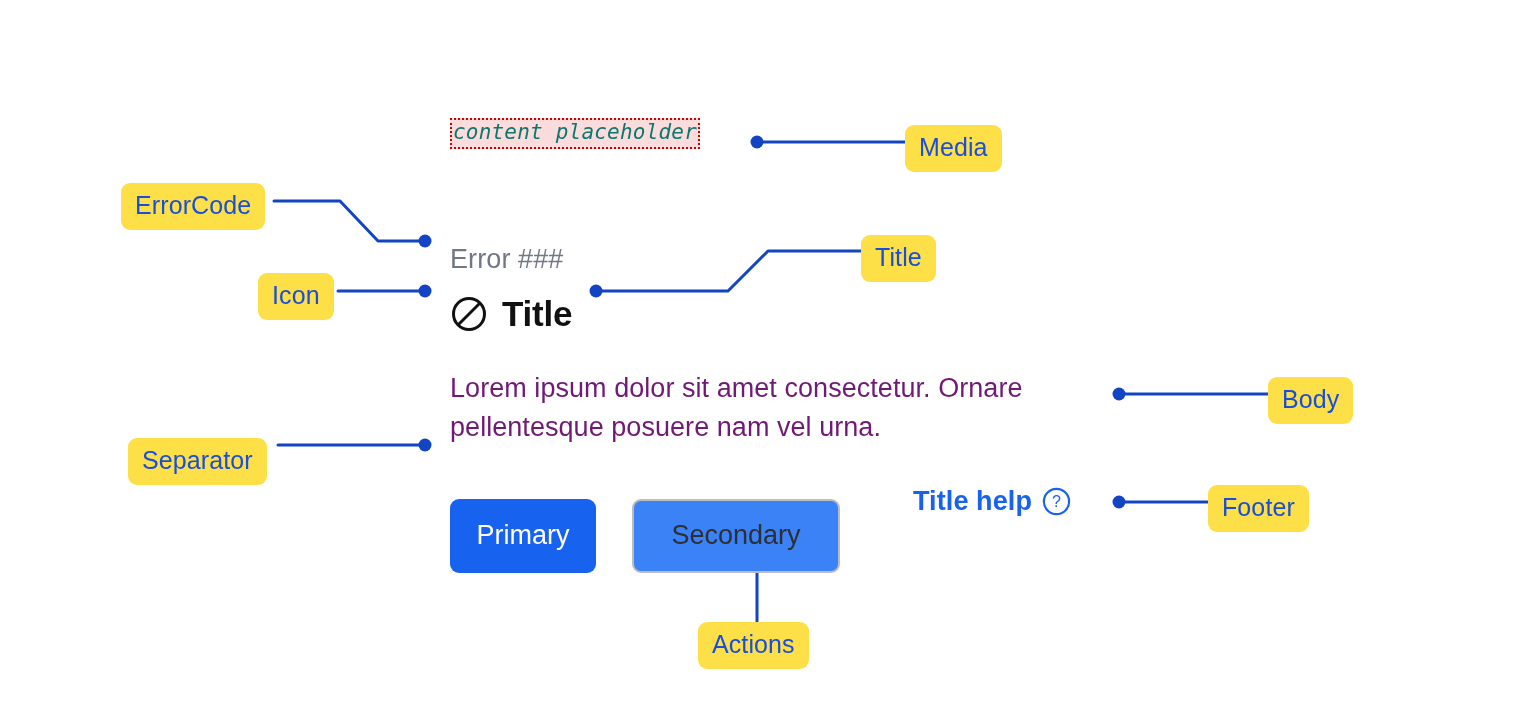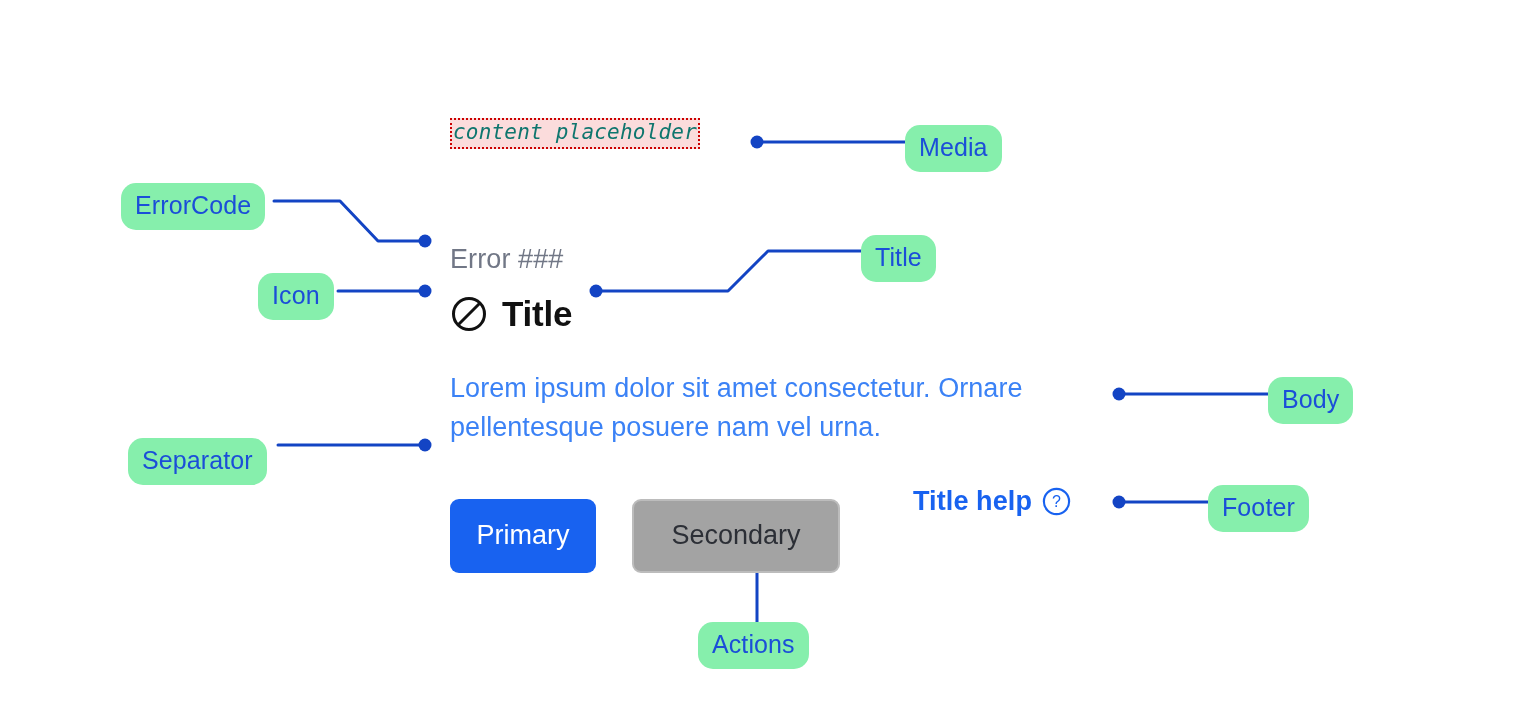--- a/index.html
+++ b/index.html
@@ -40,23 +40,23 @@
     stroke-linecap: round;
     stroke-linejoin: round;
   }
   #connectors circle {
     fill: #1344c4;
   }
 
   
   .callout {
     position: absolute;
-    background: #86efac;
+    background: #fde047;
     color: #1b4ed8;
-    border-radius: 15px;
+    border-radius: 9px;
     font-size: 25px;
     line-height: 1;
     font-weight: 400;
     padding: 10px 14px 12px 14px;
     white-space: nowrap;
     letter-spacing: 0.1px;
   }
 
   
   .content {
@@ -105,21 +105,21 @@
     line-height: 1;
     font-weight: 700;
     color: #111111;
     letter-spacing: -0.2px;
   }
 
   .body-text {
     margin-top: 36px;
     font-size: 27px;
     line-height: 1.45;
-    color: #3b82f6;
+    color: #701a75;
     max-width: 650px;
     letter-spacing: 0.05px;
   }
 
   .separator-gap { height: 52px; }
 
   .actions-row {
     display: flex;
     align-items: center;
     gap: 36px;
@@ -140,21 +140,21 @@
     box-sizing: border-box;
   }
   .btn-primary {
     width: 146px;
     background: #1862f0;
     color: #ffffff;
     border: none;
   }
   .btn-secondary {
     width: 208px;
-    background: #a3a3a3;
+    background: #3b82f6;
     color: #2c2f36;
     border: 2px solid #bcbcbc;
   }
 
   .footer-link {
     position: absolute;
     left: 913px;
     top: 487px;
     display: flex;
     align-items: center;

